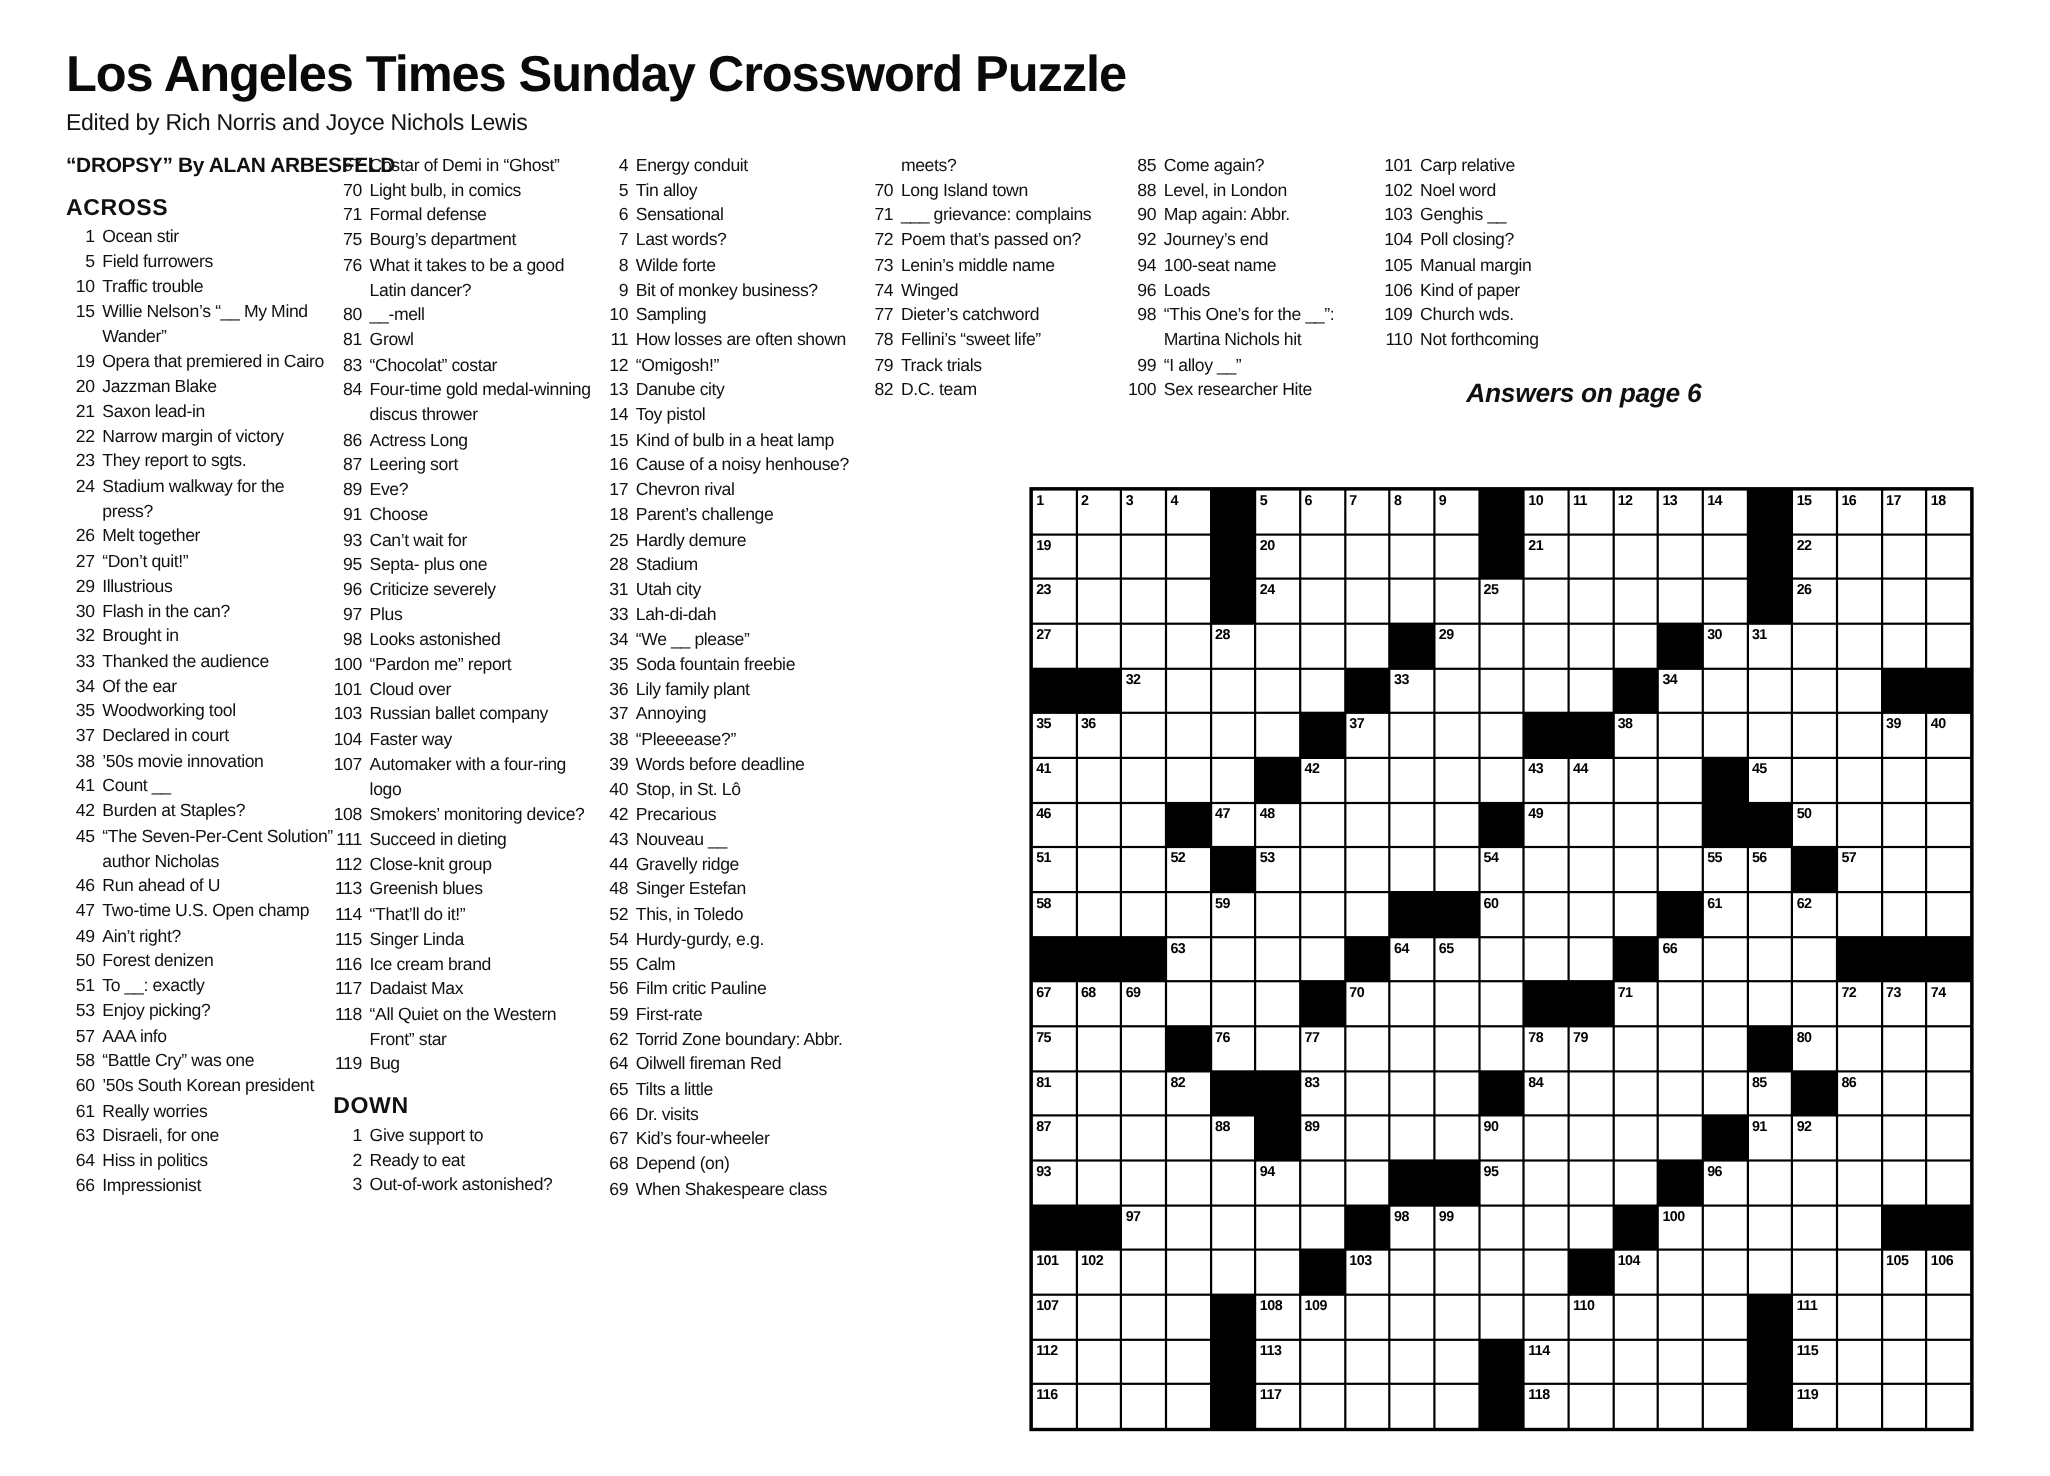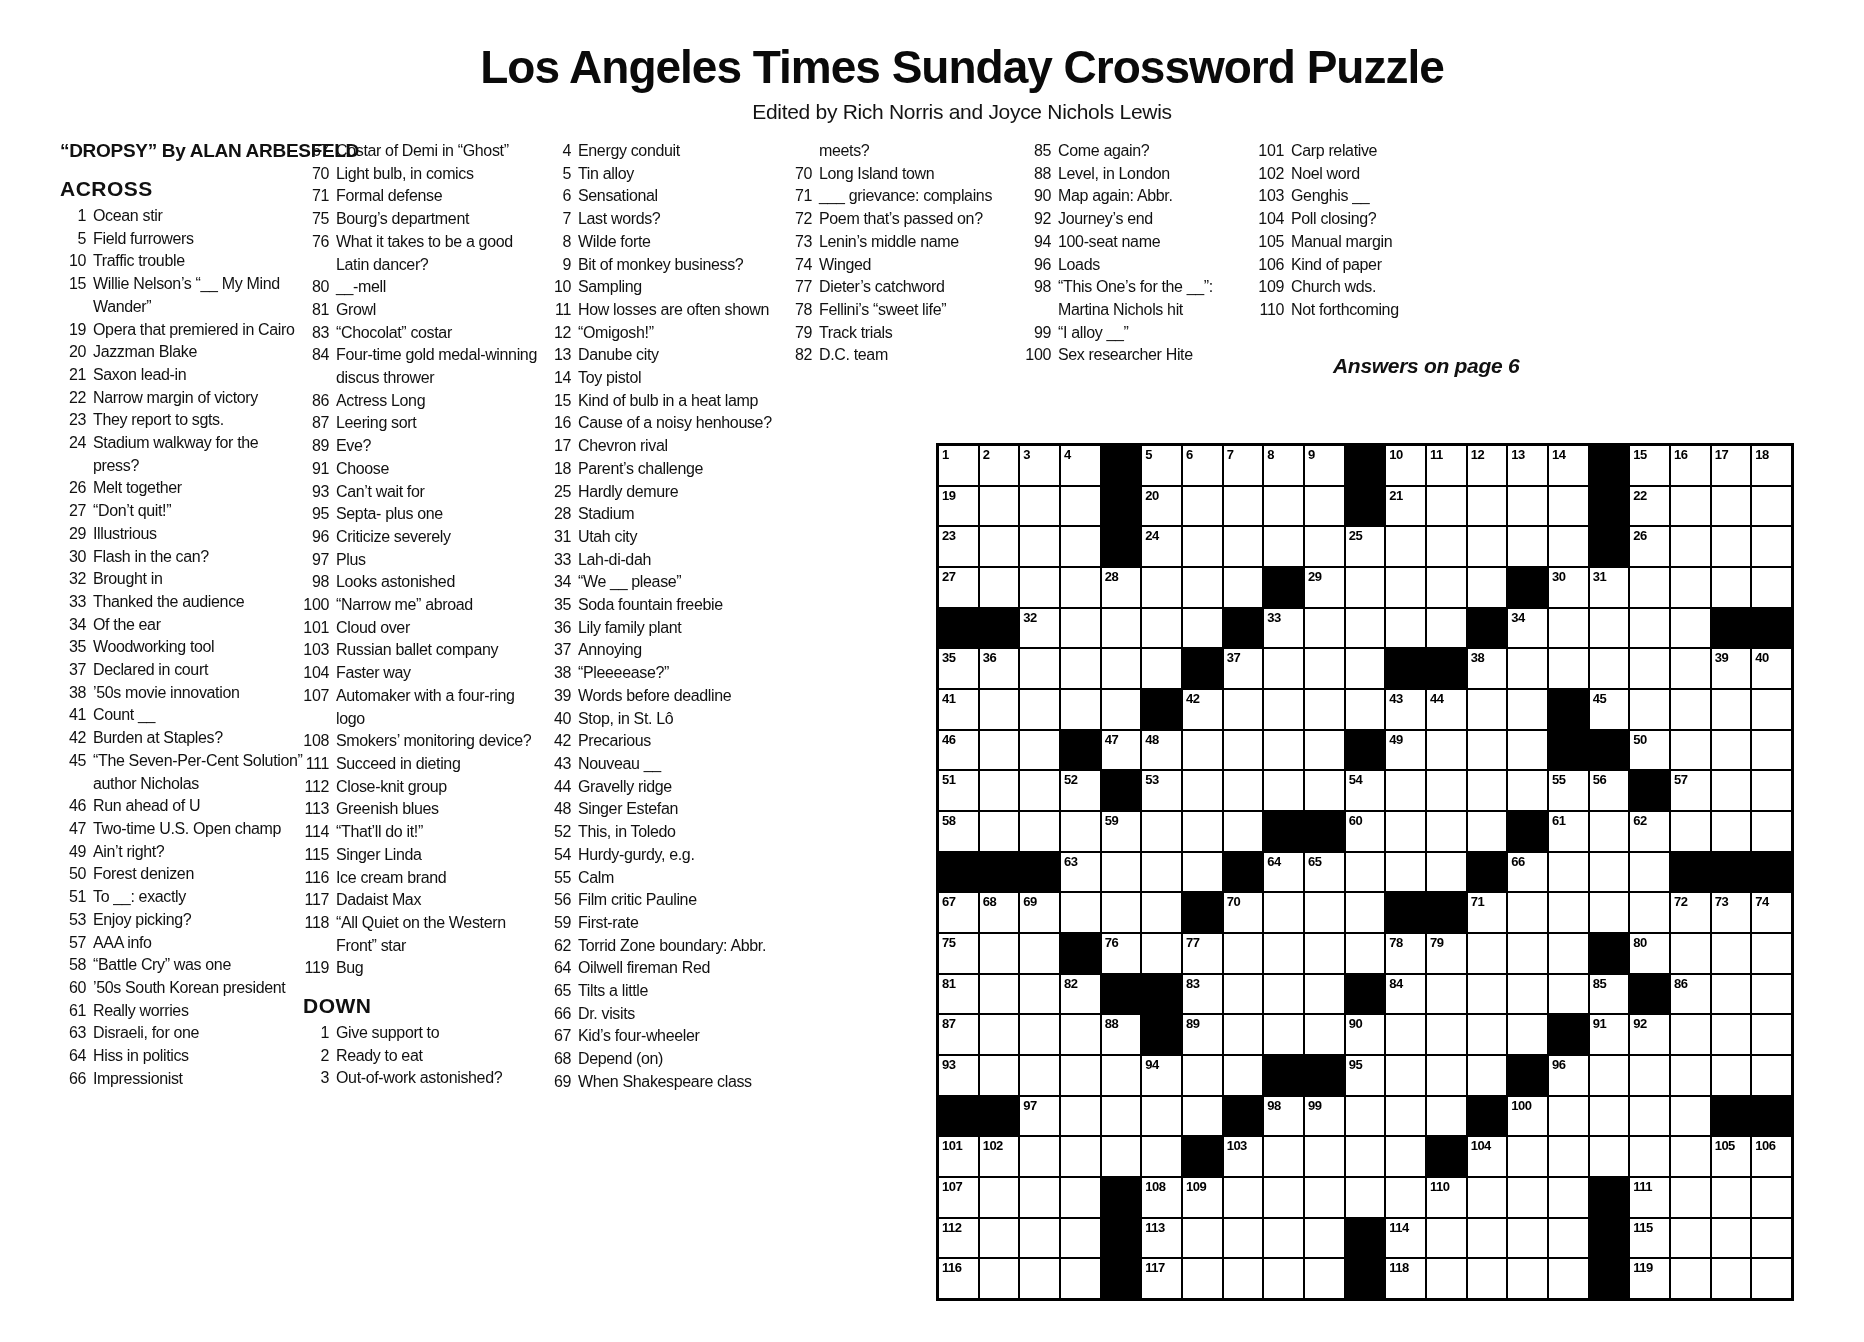--- a/index.html
+++ b/index.html
@@ -1,30 +1,30 @@
 <!DOCTYPE html>
 <html><head>
 <meta charset="utf-8">
 <style>
   html,body{margin:0;padding:0;}
   body{
     width:1864px;height:1342px;position:relative;background:#fff;color:#111;
     font-family:"Liberation Sans","DejaVu Sans",sans-serif;overflow:hidden;
   }
-  .masthead{position:absolute;left:60px;right:0;top:40px;text-align:center;}
+  .masthead{position:absolute;left:60px;right:0;top:40px;text-align:left;}
   .title{font-size:46px;font-weight:bold;letter-spacing:-1px;color:#0a0a0a;}
   .subtitle{font-size:21px;margin-top:6px;letter-spacing:-0.3px;color:#141414;}
   .clue-col{position:absolute;top:140px;}
   .byline{font-size:19px;font-weight:bold;letter-spacing:-0.3px;margin-bottom:15px;white-space:nowrap;}
   .clue-section-header{font-size:21px;font-weight:bold;letter-spacing:0.5px;margin:0 0 4px 0;}
   .clue-section-header.later{margin-top:14px;}
   .clue{display:flex;font-size:16px;line-height:22.7px;letter-spacing:-0.35px;}
   .clue-num{flex:0 0 26px;text-align:right;margin-right:7px;}
   .clue-text{flex:1;}
-  .answers-note{position:absolute;left:1333px;top:354px;font-size:21px;font-weight:bold;font-style:italic;letter-spacing:-0.3px;}
+  .answers-note{position:absolute;left:1333px;top:344px;font-size:24px;font-weight:bold;font-style:italic;letter-spacing:-0.3px;}
   .xw-grid{
     position:absolute;left:936px;top:443px;width:852px;height:852px;
     display:grid;grid-template-columns:repeat(21,1fr);grid-template-rows:repeat(21,1fr);
     gap:2px;background:#000;border:3px solid #000;
   }
   .cell{position:relative;background:#fff;}
   .cell.black{background:#000;}
   .cell .n{position:absolute;top:1px;left:3px;font-size:13px;font-weight:bold;letter-spacing:-0.5px;color:#000;}
 </style>
 </head>
@@ -252,21 +252,21 @@
       <div class="clue">
         <span class="clue-num">97</span>
         <span class="clue-text">Plus</span>
       </div>
       <div class="clue">
         <span class="clue-num">98</span>
         <span class="clue-text">Looks astonished</span>
       </div>
       <div class="clue">
         <span class="clue-num">100</span>
-        <span class="clue-text">“Narrow me” abroad</span>
+        <span class="clue-text">“Pardon me” report</span>
       </div>
       <div class="clue">
         <span class="clue-num">101</span>
         <span class="clue-text">Cloud over</span>
       </div>
       <div class="clue">
         <span class="clue-num">103</span>
         <span class="clue-text">Russian ballet company</span>
       </div>
       <div class="clue">

